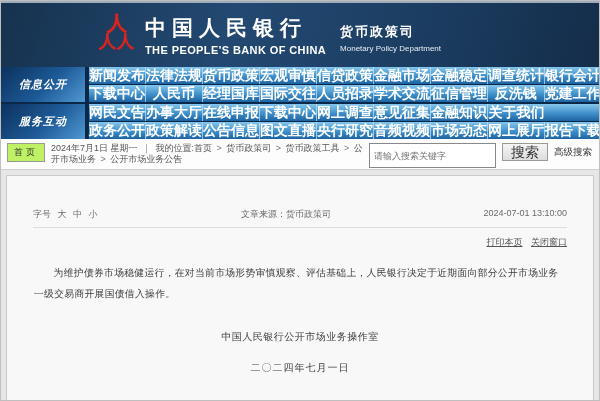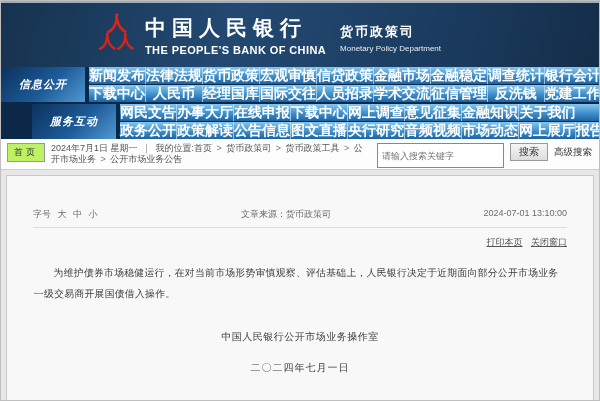--- a/index.html
+++ b/index.html
@@ -17,35 +17,35 @@
   .bank { color:#fff; margin-right:14px; }
   .bank-cn { font-size:21px; font-weight:bold; letter-spacing:6px; font-family:Liberation Sans, sans-serif; white-space:nowrap; }
   .bank-en { font-size:11px; font-weight:bold; letter-spacing:.4px; margin-top:2px; white-space:nowrap; }
   .dept { color:#fff; padding-top:6px; }
   .dept-cn { font-size:13px; font-weight:bold; letter-spacing:2px; }
   .dept-en { font-size:8px; margin-top:3px; color:#e8eef4; }
 
   
   .main-nav { background:#0b2848; }
   .nav-section { display:flex; margin-bottom:2px; }
-  .nav-section:last-child { margin-bottom:0;padding-left:31px; }
+  .nav-section:last-child { margin-bottom:0; }
   .nav-label { flex:0 0 84px; margin-right:4px; display:flex; align-items:center; justify-content:center; background:linear-gradient(135deg,#0e3563 5%,#1c5globe 0, #1d5a97 55%,#5099d4 100%); background:linear-gradient(135deg,#0e3563 5%,#1d5a97 55%,#5099d4 100%); color:#fff; font-size:11px; font-weight:bold; font-style:italic; letter-spacing:1px; }
   .nav-rows { flex:1; display:flex; flex-direction:column; gap:1px; }
   .nav-row { display:flex; height:17px; background:linear-gradient(180deg,#85c6ec 0%,#3f8fca 55%,#1d63a2 100%); }
   .nav-item { flex:0 0 10%; display:flex; align-items:center; justify-content:center; color:#fff; font-size:14px; font-weight:bold; border-right:1px solid rgba(190,225,248,.75); cursor:pointer; white-space:nowrap; }
   .nav-item:last-child { border-right:none; }
 
   
   .crumb-bar { background:#fdfdfd; border-bottom:1px solid #cfcfcf; height:31px; display:flex; align-items:flex-start; padding:4px 7px 0 6px; gap:6px; }
   .home-btn { flex:0 0 auto; font-size:9px; color:#333; background:#bef264; border:1px solid #999; padding:2px 6px; letter-spacing:3px; cursor:pointer; font-family:inherit; }
   .crumbs { width:332px; font-size:9px; color:#555; line-height:11px; }
   .crumbs .sep { margin:0 2px; color:#777; }
   .crumb-link { cursor:pointer; }
   .search-input { flex:0 0 112px; height:25px; border:1px solid #888; background:#fff; font-size:9px; color:#444; padding:0 4px; font-family:inherit; }
-  .search-btn { flex:0 0 auto; height:18px; font-size:10px; color:#333; background:linear-gradient(#f5f5f5,#ddd); border:1px solid #999; padding:0 8px; cursor:pointer; font-family:inherit; }
+  .search-btn { flex:0 0 auto; height:18px; font-size:14px; color:#333; background:linear-gradient(#f5f5f5,#ddd); border:1px solid #999; padding:0 8px; cursor:pointer; font-family:inherit; }
   .adv-search { font-size:9.5px; color:#333; margin-top:3px; cursor:pointer; white-space:nowrap; }
 
   
   .card { margin:5px 5px 0 5px; background:#f8f8f8; border:1px solid #c9c9c9; height:292px; padding:14px 0 0 0; }
   .article-title { text-align:center; font-size:13px; font-weight:bold; color:#3d3d3d; letter-spacing:1px; }
   .meta-row { position:relative; margin:18px 26px 0 26px; padding-bottom:7px; border-bottom:1px solid #ddd; font-size:9px; color:#6b6b6b; height:20px; }
   .meta-left { position:absolute; left:0; top:0; }
   .meta-left .fs { margin-left:4px; cursor:pointer; }
   .meta-source { position:absolute; left:208px; top:0; }
   .meta-time { position:absolute; right:0; top:0; }

